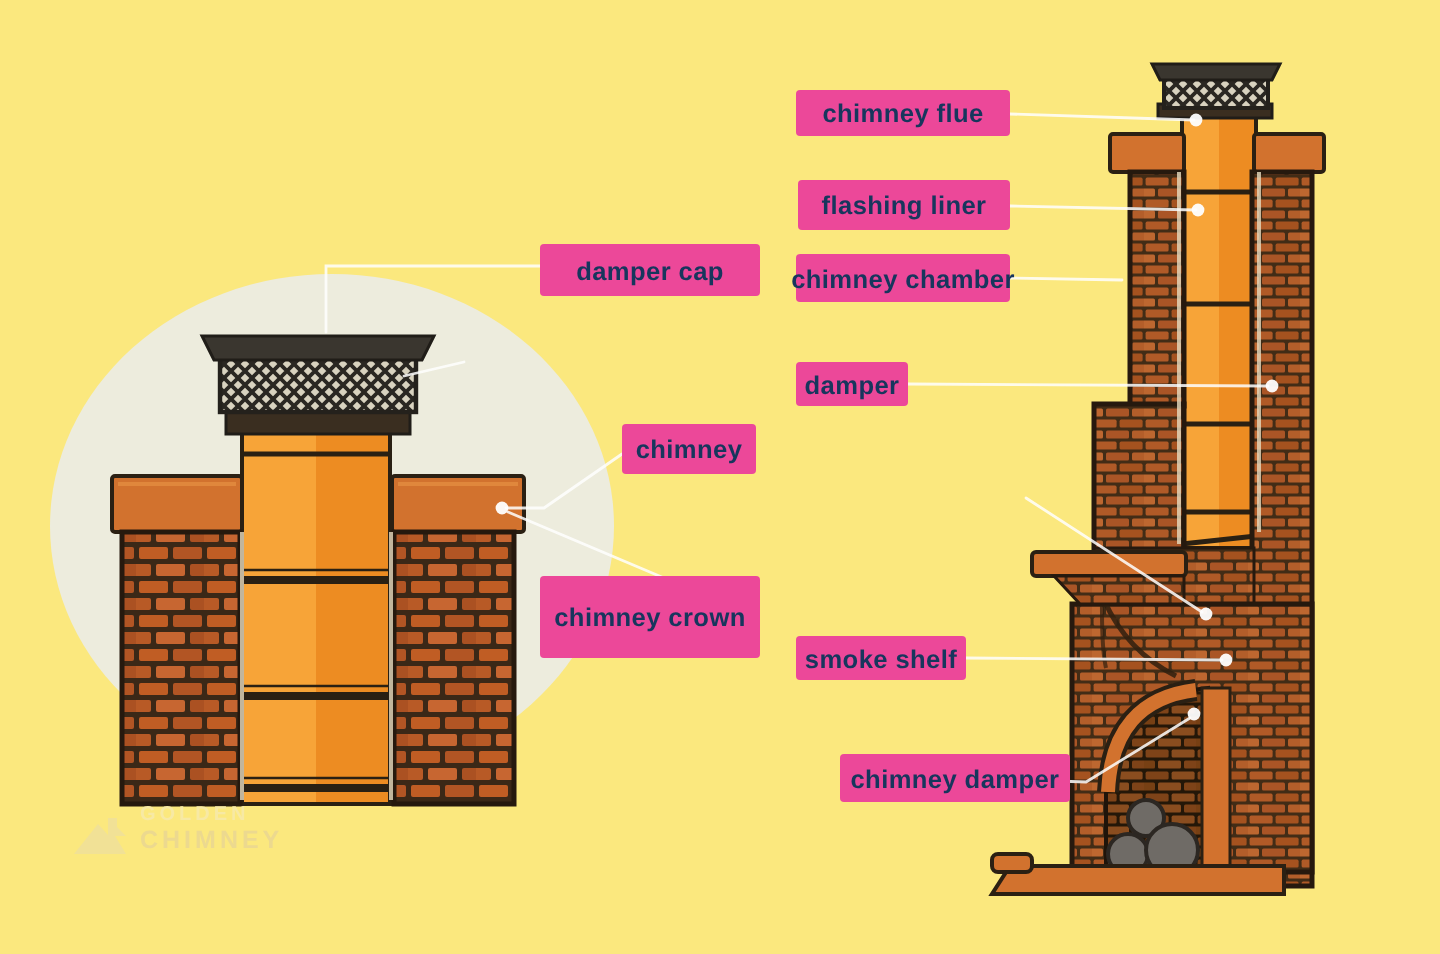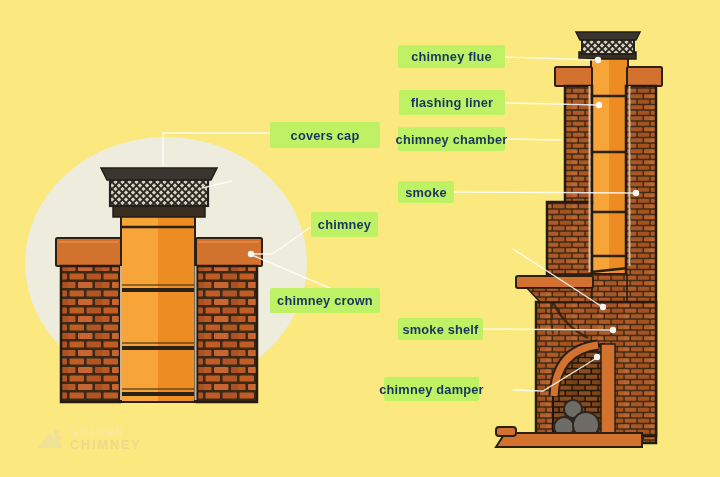--- a/index.html
+++ b/index.html
@@ -3,28 +3,28 @@
 <meta charset="utf-8">
 <style>
   html,body{margin:0;padding:0;}
   .stage{
     position:relative; width:720px; height:477px; overflow:hidden;
     background:#fbe87e;
     font-family:"Liberation Sans", sans-serif;
   }
   .stage svg.art{position:absolute;left:0;top:0;}
   .lbl{
-    position:absolute; background:#bef264; color:#17365d;
+    position:absolute; background:#ec4899; color:#17365d;
     display:flex; align-items:center; justify-content:center;
     font-weight:bold; font-size:12.8px; letter-spacing:.2px;
     border-radius:2px; white-space:nowrap;
   }
   .watermark{
-    position:absolute; left:34px; top:406px; width:130px; height:46px;
-    display:flex; align-items:flex-end; gap:4px; pointer-events:none;
+    position:absolute; left:34px; top:392px; width:130px; height:46px;
+    display:flex; align-items:center; gap:4px; pointer-events:none;
   }
   .wm-text{line-height:1.05; letter-spacing:2px; font-weight:bold;}
   .wm-line1{font-size:10px; color:#f7e9a4;}
   .wm-line2{font-size:12.5px; color:#ecd98f;}
 </style>
 </head>
 <body>
 
 <div class="stage">
 
@@ -163,30 +163,30 @@
       <circle cx="251" cy="254" r="3.2"></circle>
       <circle cx="598" cy="60" r="3.2"></circle>
       <circle cx="599" cy="105" r="3.2"></circle>
       <circle cx="636" cy="193" r="3.2"></circle>
       <circle cx="603" cy="307" r="3.2"></circle>
       <circle cx="613" cy="330" r="3.2"></circle>
       <circle cx="597" cy="357" r="3.2"></circle>
     </g>
   </svg>
 
-  <div class="lbl" style="left:270px;top:122px;width:110px;height:26px">covers cap</div>
+  <div class="lbl" style="left:270px;top:122px;width:110px;height:26px">damper cap</div>
   <div class="lbl" style="left:311px;top:212px;width:67px;height:25px">chimney</div>
-  <div class="lbl" style="left:270px;top:288px;width:110px;height:25px">chimney crown</div>
+  <div class="lbl" style="left:270px;top:288px;width:110px;height:41px">chimney crown</div>
 
   <div class="lbl" style="left:398px;top:45px;width:107px;height:23px">chimney flue</div>
   <div class="lbl" style="left:399px;top:90px;width:106px;height:25px">flashing liner</div>
   <div class="lbl" style="left:398px;top:127px;width:107px;height:24px">chimney chamber</div>
-  <div class="lbl" style="left:398px;top:181px;width:56px;height:22px">smoke</div>
+  <div class="lbl" style="left:398px;top:181px;width:56px;height:22px">damper</div>
   <div class="lbl" style="left:398px;top:318px;width:85px;height:22px">smoke shelf</div>
-  <div class="lbl" style="left:384px;top:377px;width:95px;height:24px">chimney damper</div>
+  <div class="lbl" style="left:420px;top:377px;width:115px;height:24px">chimney damper</div>
 
   <div class="watermark">
     <svg width="32" height="32" viewBox="0 0 32 32">
       <path d="M3,28 L15,13 L20,18.5 L20,10 L24.5,10 L24.5,14.5 L29,19 L23.5,19 L29,28 Z" fill="#f0e099" opacity="0.9"></path>
     </svg>
     <div class="wm-text">
       <div class="wm-line1">GOLDEN</div>
       <div class="wm-line2">CHIMNEY</div>
     </div>
   </div>

